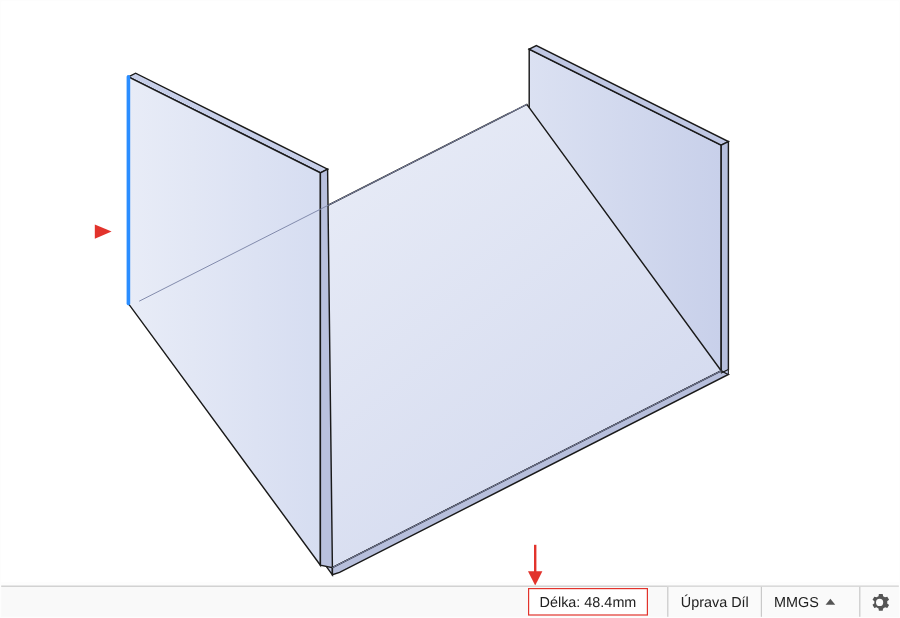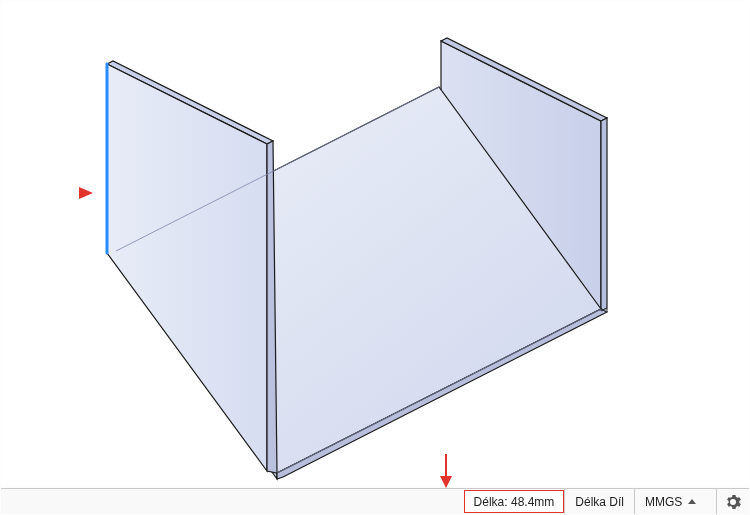--- a/index.html
+++ b/index.html
@@ -25,21 +25,21 @@
   .status-cell {
     display: flex;
     align-items: center;
     padding: 0 10px;
     border-left: 1px solid #c9c9c9;
     background: #fafafa;
     white-space: nowrap;
   }
   .status-cell.highlighted {
     border: 1.5px solid #e2332c;
-    margin: 1px 0;
+    margin: 1px 16px;
     padding: 0 9px;
     background: #ffffff;
   }
   .status-cell.units { min-width: 82px; justify-content: flex-start; }
   .status-cell .chev {
     margin-left: 6px;
     width: 0; height: 0;
     border-left: 4px solid transparent;
     border-right: 4px solid transparent;
     border-bottom: 5px solid #555;
@@ -136,21 +136,21 @@
 </div>
 
 <div class="arrow-down-line" style="left:445px; top:454px;"></div>
 <div class="arrow-down-head" style="left:440px; top:476px;"></div>
 
 <div class="status-bar">
   <div class="status-spacer"></div>
 
   <div class="status-cell highlighted">Délka: 48.4mm</div>
 
-  <div class="status-cell">Délka Díl</div>
+  <div class="status-cell">Úprava Díl</div>
 
   <div class="status-cell units">
     <span>MMGS</span>
     <span class="chev"></span>
   </div>
 
   <div class="status-cell gear">
     <svg width="16" height="16" viewBox="0 0 16 16">
       <path fill="#555" d="M8 5a3 3 0 100 6 3 3 0 000-6zm6.4 3c0 .3 0 .6-.1.9l1.6 1.2-1.5 2.6-1.9-.6c-.5.4-1 .7-1.6.9l-.3 2H7.4l-.3-2c-.6-.2-1.1-.5-1.6-.9l-1.9.6L2.1 10l1.6-1.2c-.1-.3-.1-.6-.1-.9s0-.6.1-.9L2.1 5.8l1.5-2.6 1.9.6c.5-.4 1-.7 1.6-.9l.3-2h3.2l.3 2c.6.2 1.1.5 1.6.9l1.9-.6 1.5 2.6-1.6 1.2c.1.3.1.6.1.9z"></path>
     </svg>

